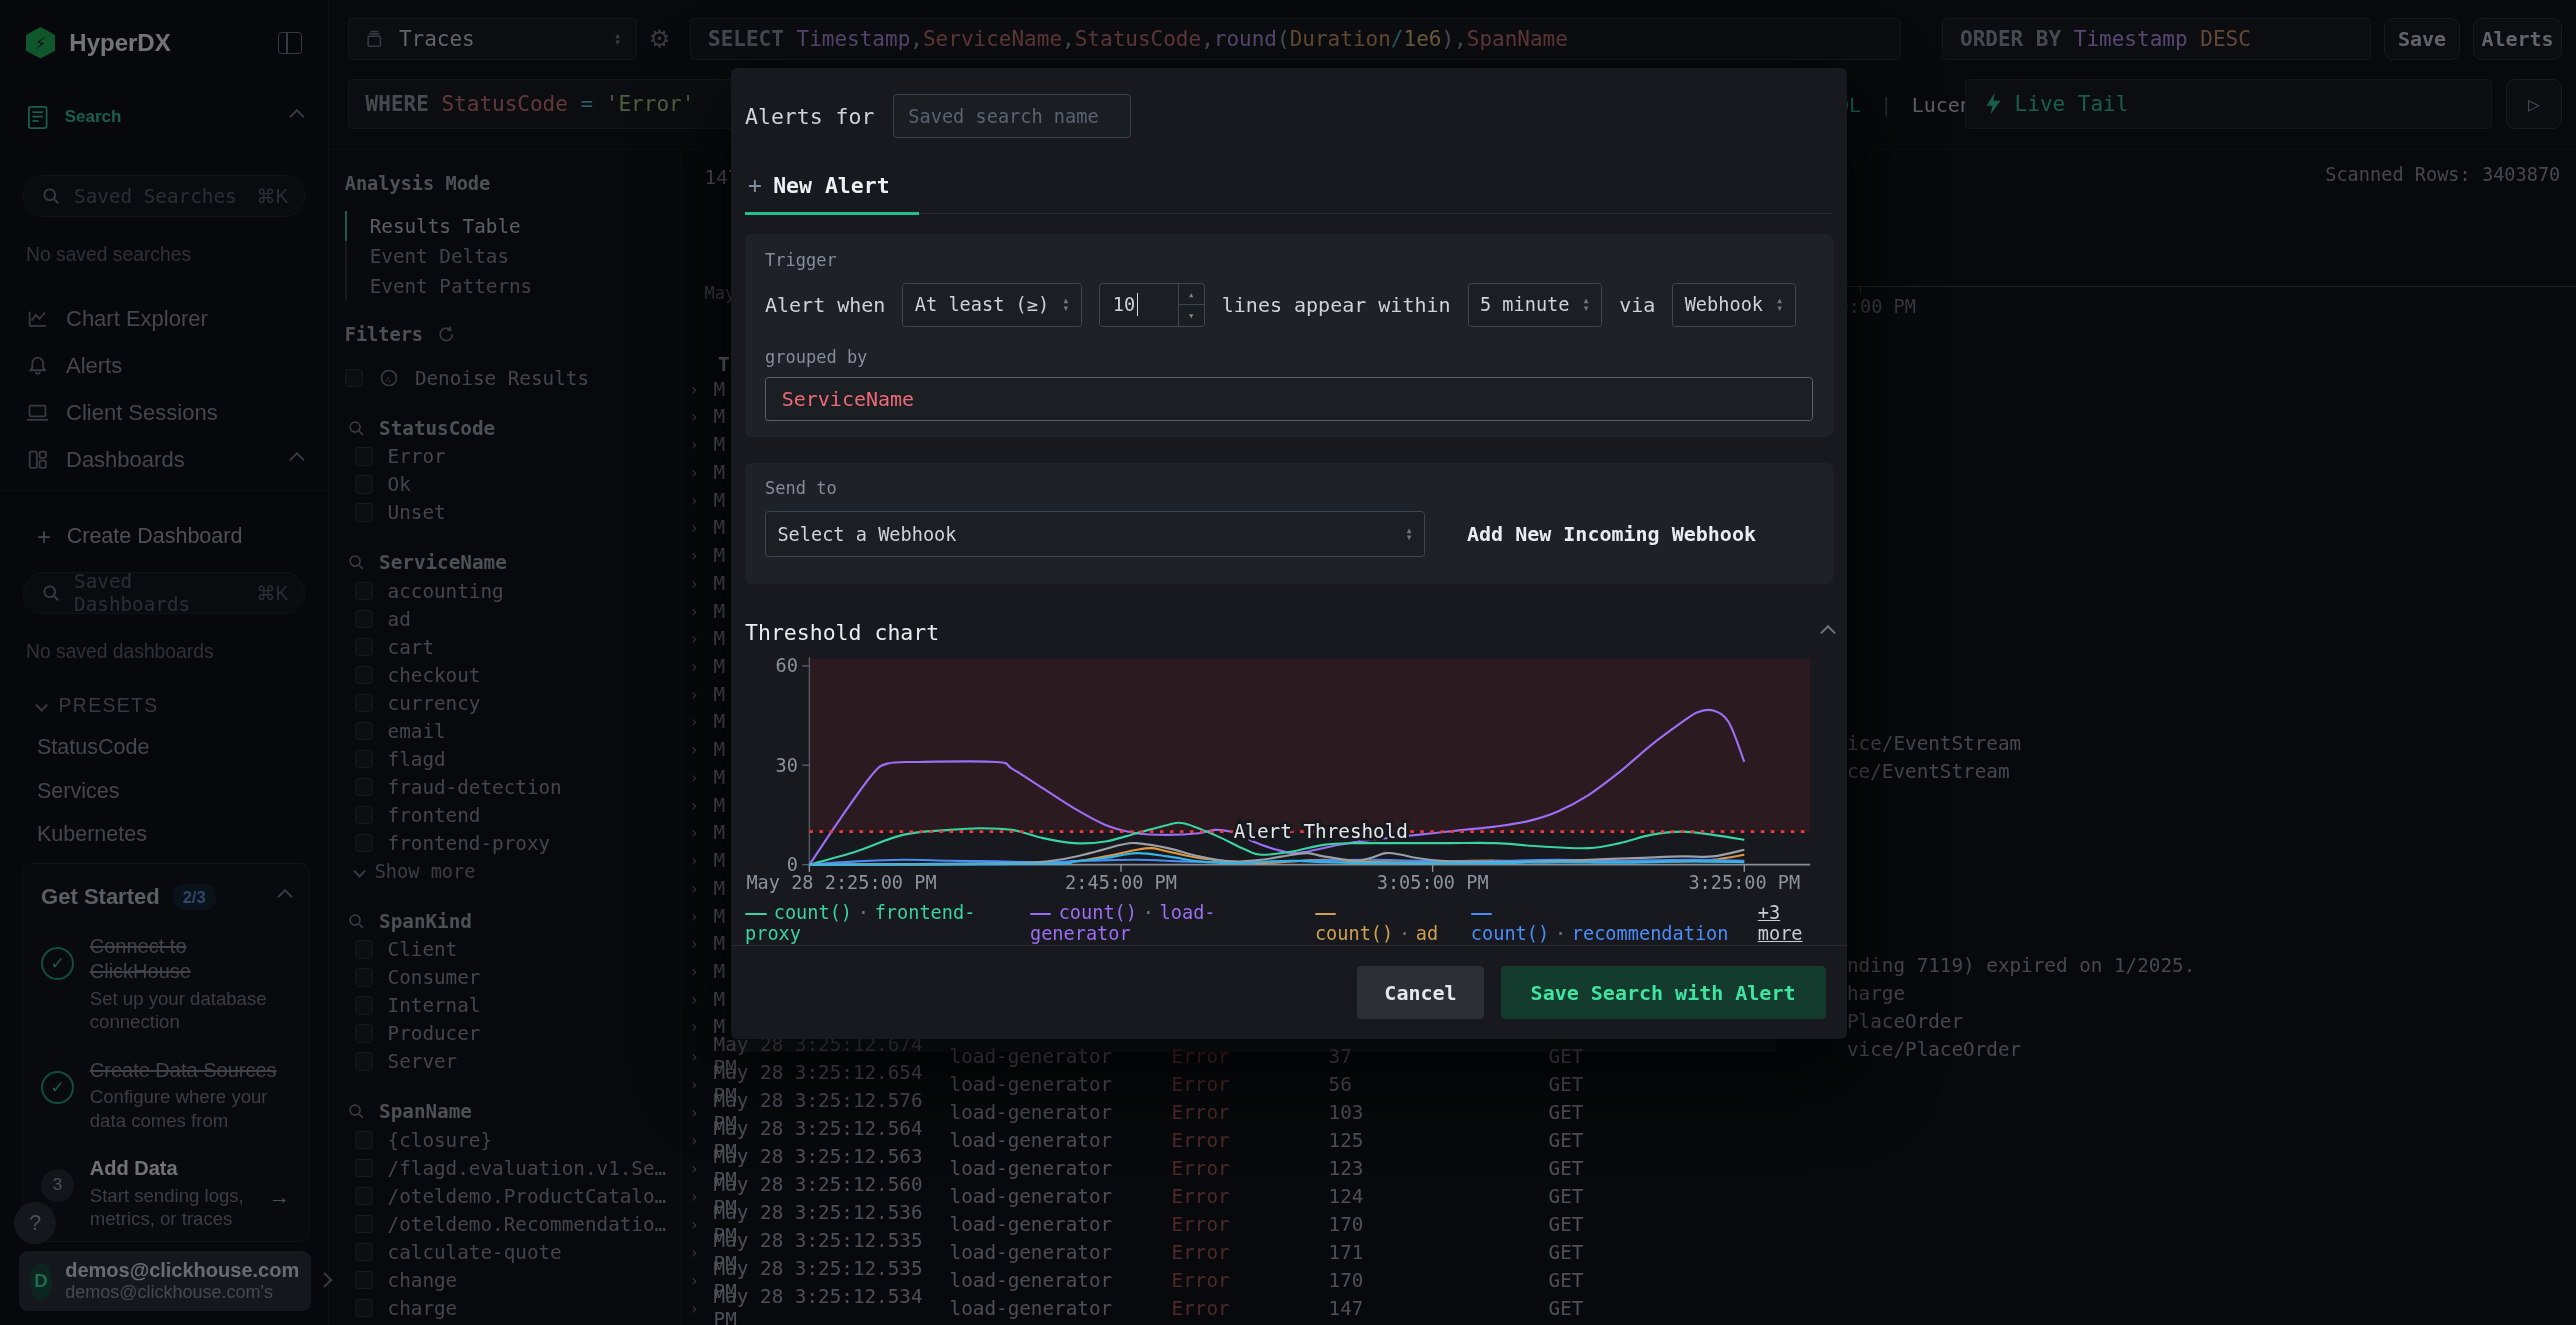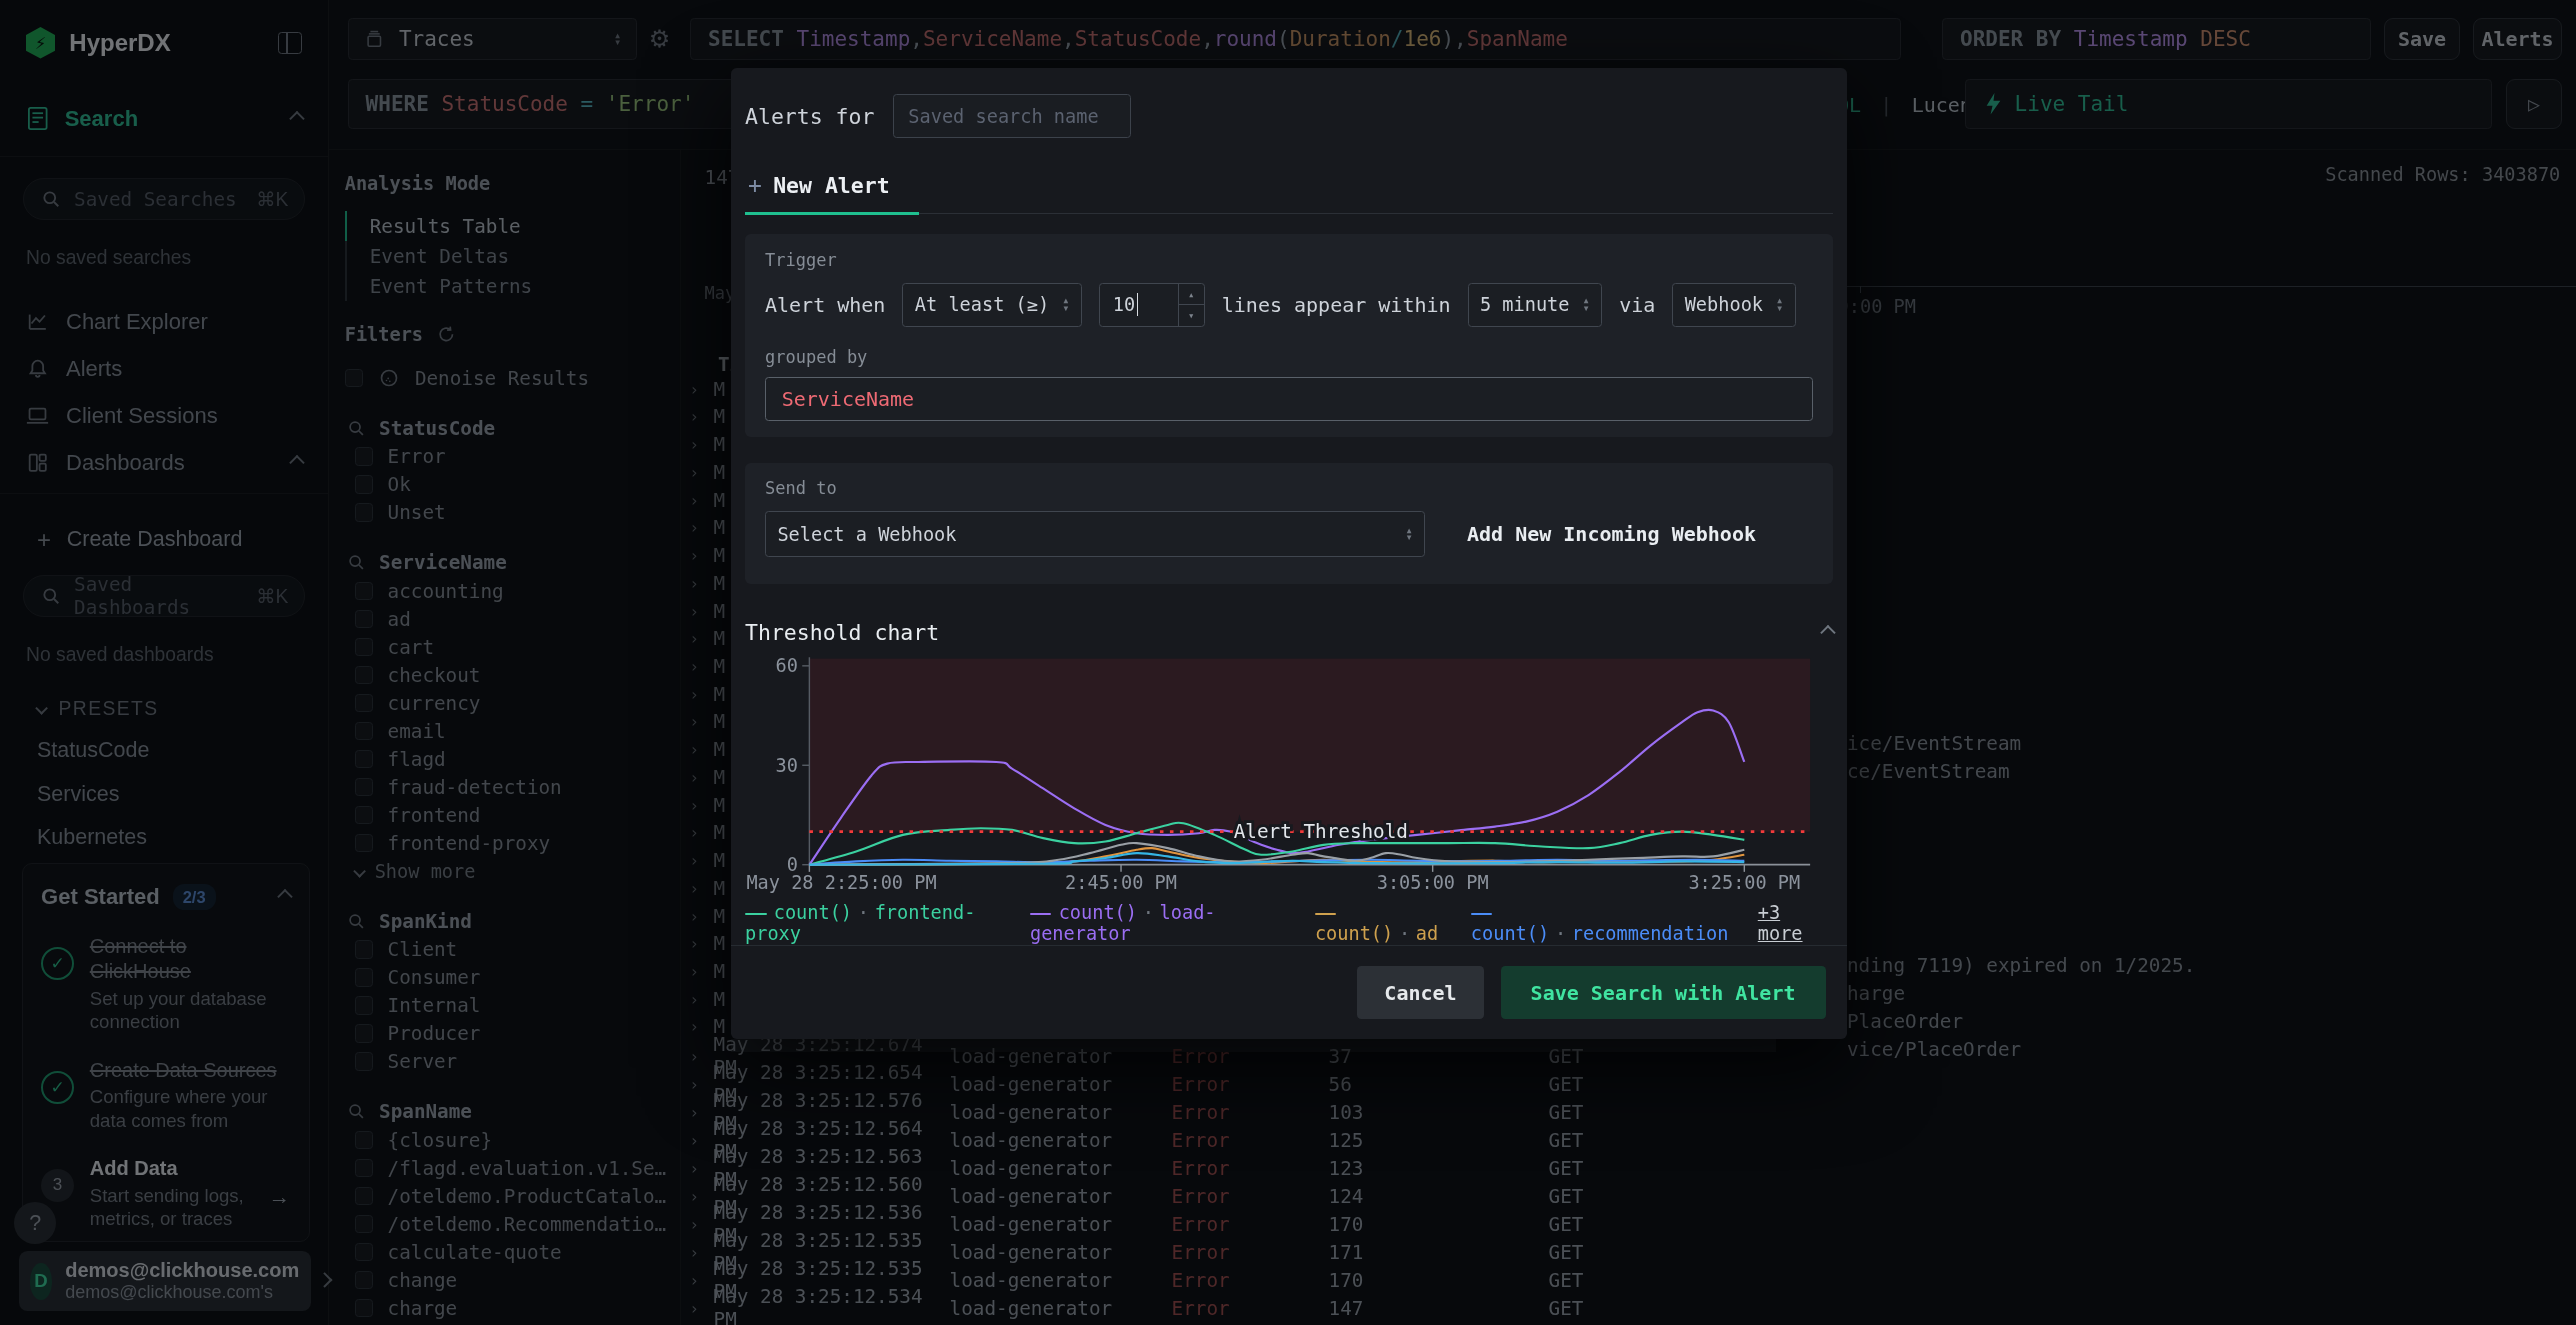--- a/index.html
+++ b/index.html
@@ -9,21 +9,21 @@
   #app { position:relative; width:2576px; height:1325px; background:#0c0e11; }
 
   
   .sidebar { position:absolute; left:0; top:0; width:329px; height:1325px; background:#0a0c0f; border-right:1.4px solid #17191d; }
   .logo-row { display:flex; align-items:center; padding:27px 26px 0 26px; }
   .logo-hex { width:29px; height:31.5px; background:#1fae54; clip-path:polygon(50% 0,100% 25%,100% 75%,50% 100%,0 75%,0 25%); display:flex; align-items:center; justify-content:center; color:#06130a; font-size:18.6px; }
   .logo-text { font-family:"Liberation Sans",sans-serif; font-weight:bold; font-size:24px; color:#e8ebef; margin-left:14.3px; flex:1; }
   .collapse-icon { width:24px; height:21.5px; border:1.4px solid #6f767f; border-radius:3.6px; position:relative; }
   .collapse-icon:before { content:""; position:absolute; left:7.2px; top:0; bottom:0; width:1.4px; background:#6f767f; }
   .sect-head { display:flex; align-items:center; gap:15.7px; padding:0 26px; margin-top:47px; }
-  .sect-head .lbl { font-family:"Liberation Sans",sans-serif; font-weight:bold; font-size:22px; color:#2fbf95; flex:1; }
+  .sect-head .lbl { font-family:"Liberation Sans",sans-serif; font-weight:bold; font-size:17px; color:#2fbf95; flex:1; }
   .divider { border-top:1.4px solid #16181c; margin-top:24px; }
   .pill { display:flex; align-items:center; gap:11.4px; margin:21.5px 23px 0 23px; height:42px; border:1.4px solid #1e2126; background:#101318; border-radius:21.5px; padding:0 15.7px; color:#565d66; font-size:19.3px; }
   .pill .ph { flex:1; }
   .mini-note { font-family:"Liberation Sans",sans-serif; font-size:19.3px; color:#5c636c; padding:0 26px; margin-top:27px; }
   .nav { margin-top:29px; }
   .nav-item { display:flex; align-items:center; gap:17px; padding:0 26px; height:47px; font-family:"Liberation Sans",sans-serif; font-size:22px; color:#878e98; }
   .nav-item .lbl { flex:1; }
   .ico { width:23px; height:23px; color:#6f767f; flex:none; display:inline-flex; align-items:center; justify-content:center; }
   .chev { width:11.4px; height:11.4px; border-left:2.1px solid #6f767f; border-bottom:2.1px solid #6f767f; flex:none; }
   .chev.up { transform:rotate(135deg); } .chev.down { transform:rotate(-45deg); }

